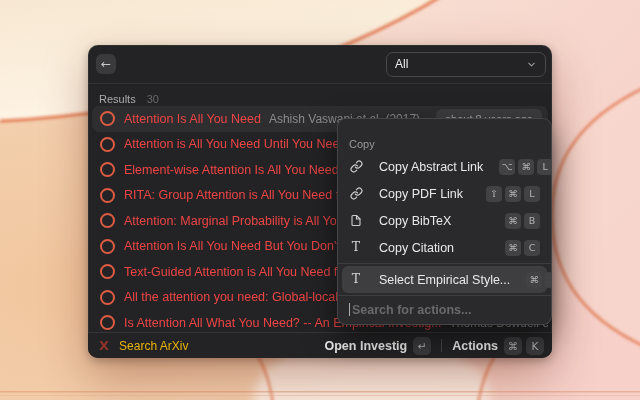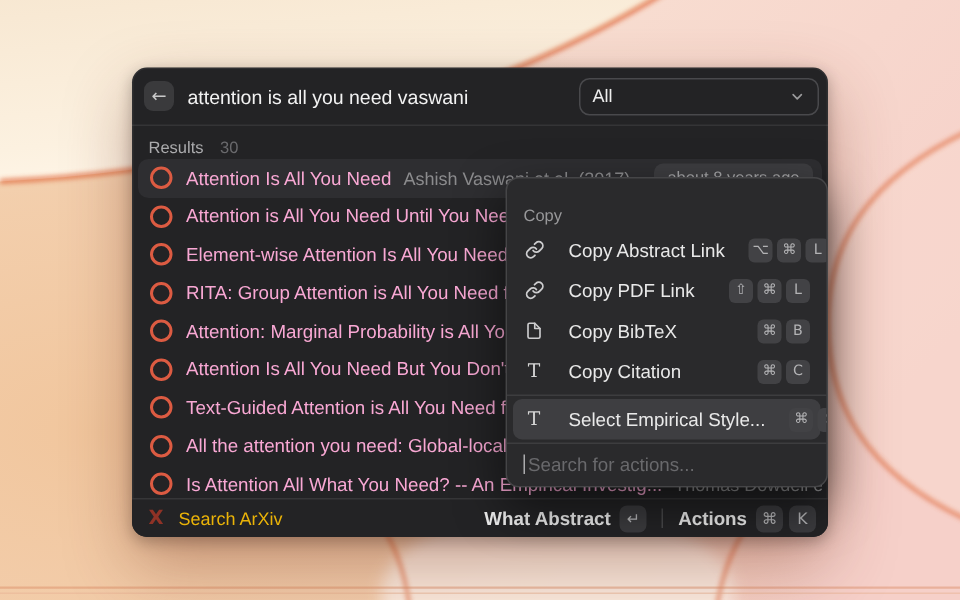--- a/index.html
+++ b/index.html
@@ -25,21 +25,21 @@
   .results-label{font-size:11px;color:#ababad;}
   .results-count{font-size:11px;color:#69696c;margin-left:11px;}
 
   
   #list{position:absolute;left:4px;right:4px;top:61px;}
   .row{height:25.5px;display:flex;align-items:center;padding:0 6px;border-radius:7px;
        overflow:hidden;white-space:nowrap;}
   .row.selected{background:#2e2e31;}
   .ring{width:11px;height:11px;border:2px solid var(--ring-color,#dc5b42);border-radius:50%;
         flex:none;margin:0 9px 0 2px;box-sizing:content-box;}
-  .row .title{color:#f9a8d4;font-size:12.5px;font-weight:500;flex:none;}
+  .row .title{color:#ef4444;font-size:12.5px;font-weight:500;flex:none;}
   .row .author{color:#8b8b8d;font-size:12px;margin-left:8px;flex:none;}
   .age-chip{margin-left:auto;flex:none;font-size:11px;color:#a5a5a7;
             background:rgba(255,255,255,.075);border-radius:6px;padding:3.5px 9px;}
 
   
   footer{position:absolute;left:0;right:0;bottom:0;height:26px;background:#232325;
          border-top:1px solid rgba(255,255,255,.09);display:flex;align-items:center;
          padding:0 8px 0 11px;box-sizing:border-box;}
   .logo-x{color:var(--logo-color,#8f3226);font-weight:700;font-size:13px;font-family:"DejaVu Sans",sans-serif;}
   .app-label{color:#eab308;font-size:12px;margin-left:10px;}
@@ -58,21 +58,21 @@
   .menu-item{height:27px;display:flex;align-items:center;margin:0 4px;padding:0 7px;
              border-radius:6px;gap:16px;}
   .menu-item.selected{background:#3e3e41;}
   .mi-icon{width:14px;display:flex;justify-content:center;align-items:center;color:#cdcdcf;flex:none;}
   .mi-label{color:#e9e9e9;font-size:12.5px;font-weight:500;white-space:nowrap;}
   .mi-keys{margin-left:auto;display:flex;gap:3px;}
   .mkey{min-width:16px;height:16px;border-radius:4px;background:#424245;color:#b3b3b5;
         font:9.5px "DejaVu Sans",sans-serif;display:flex;align-items:center;justify-content:center;
         padding:0 2px;box-sizing:border-box;}
   .menu-divider{height:1px;background:rgba(255,255,255,.09);margin:2px 0;}
-  .menu-search{display:flex;padding:5px 11px 7px;}
+  .menu-search{display:flex;padding:5px 11px 7px;font-weight:bold;}
   .caret{width:1px;height:13px;background:#ababad;margin-right:2px;flex:none;}
   .menu-search .ph{color:#69696c;font-size:12.5px;}
   .ticon{font-family:"DejaVu Serif",serif;font-size:12.5px;color:#d5d5d5;line-height:1;}
 </style>
 </head>
 <body>
 
 <div id="stage" style="--ring-color: #dc5b42; --logo-color: #8f3226; --window-bg: #232325;">
 
   <svg id="wallpaper" viewBox="0 0 640 400" preserveAspectRatio="none">
@@ -110,21 +110,20 @@
     <path d="M478,404 C482,380 490,360 504,342" fill="none" stroke="#e06a3d" stroke-width="2.4" filter="url(#blur2)" opacity="0.7"></path>
     <rect y="391" width="640" height="1.5" fill="#d98a63" opacity="0.45"></rect>
     <rect y="395" width="640" height="1" fill="#e8b293" opacity="0.5"></rect>
   </svg>
 
   <div id="window">
     <div class="hdr">
       <button class="back-btn">
         <span>←</span>
       </button>
-      <div class="query">attention is all you need vaswani</div>
       <div class="dropdown">
         <span>All</span>
         <span class="chev">
           <svg width="11" height="11" viewBox="0 0 24 24" fill="none" stroke="currentColor" stroke-width="2.4" stroke-linecap="round" stroke-linejoin="round">
               <polyline points="6 9 12 15 18 9"></polyline>
             </svg>
         </span>
       </div>
     </div>
     <div class="hdr-divider"></div>
@@ -176,21 +175,21 @@
           <span class="title">Is Attention All What You Need? -- An Empirical Investig...</span>
           <span class="author">Thomas Dowdell et al. (2019)</span>
         </div>
       </div>
 
     <footer>
       <span class="logo-x">X</span>
       <span class="app-label">Search ArXiv</span>
       <span class="spacer"></span>
       <div class="ftr-group">
-        <span>What Abstract</span>
+        <span>Open Investig</span>
         <span class="key">↵</span>
       </div>
       <span class="vdiv"></span>
       <div class="ftr-group">
         <span>Actions</span>
         <span id="actions-keys" style="display:flex;gap:4px">
             <span class="key">⌘</span>
             <span class="key">K</span>
           </span>
       </div>

